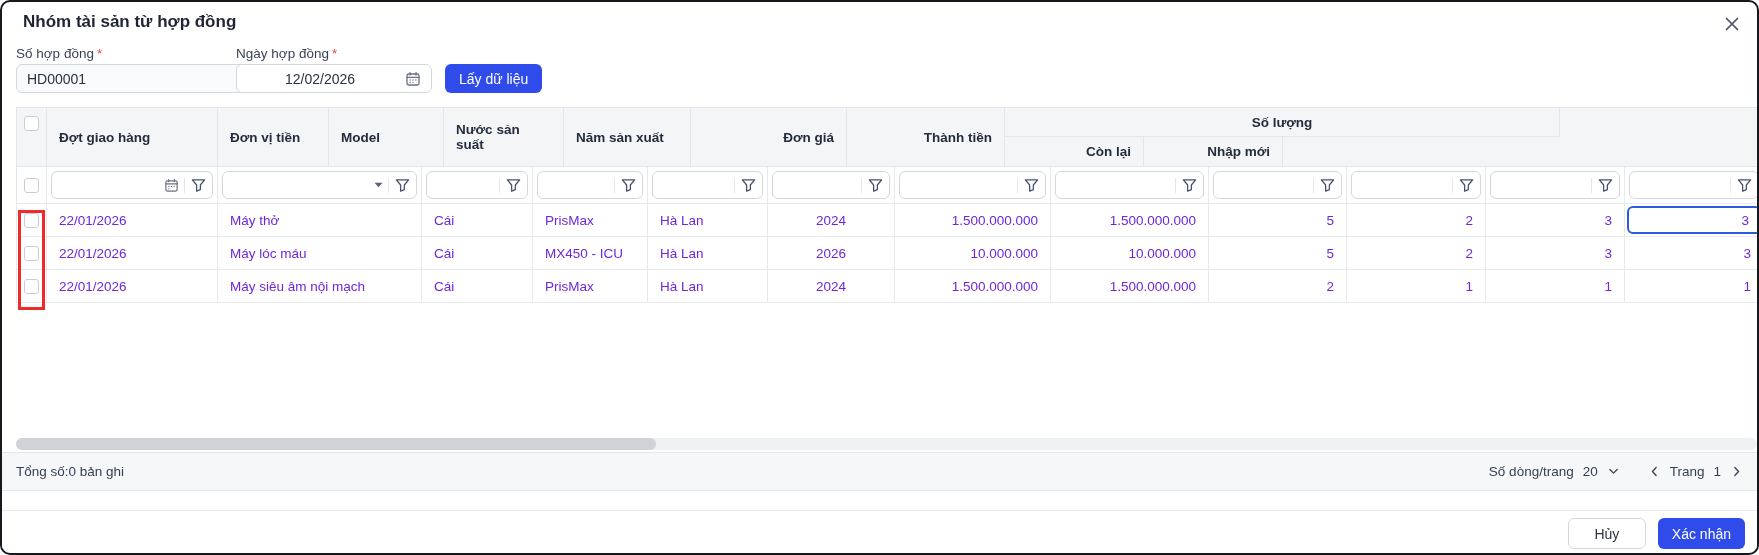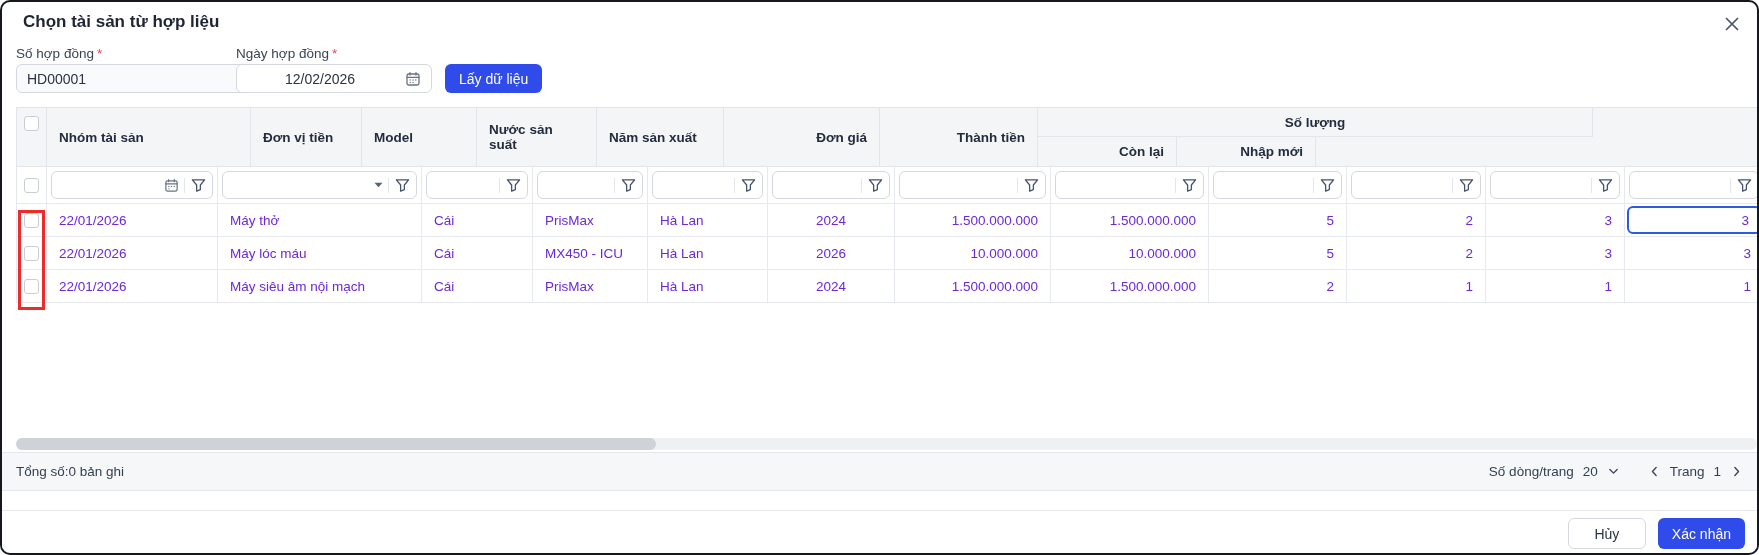--- a/index.html
+++ b/index.html
@@ -56,21 +56,21 @@
   .btn{height:31px;box-sizing:border-box;border-radius:6px;font-size:14px;display:flex;align-items:center;
       justify-content:center;cursor:pointer;}
   .btn-cancel{min-width:78px;border:1px solid #d4d8de;background:#fff;color:#2a3342;padding:0 16px;}
   .btn-confirm{background:#2f4bea;color:#fff;padding:0 14px;}
 </style>
 </head>
 <body>
 
 <div class="dialog">
 
-  <div class="dlg-title">Chọn tài sản từ hợp liệu</div>
+  <div class="dlg-title">Nhóm tài sản từ hợp đồng</div>
 
   <div class="close">
     <svg width="16" height="16" viewBox="0 0 16 16">
       <path d="M2.5 2.5 L13.5 13.5 M13.5 2.5 L2.5 13.5" stroke="#49546a" stroke-width="1.7" stroke-linecap="round" fill="none"></path>
     </svg>
   </div>
 
   <div class="fld-label" style="left:14px">
     <span>Số hợp đồng</span><span class="req">*</span>
   </div>
@@ -97,21 +97,21 @@
     </svg>
   </div>
 
   <div class="btn-fetch" style="background: rgb(47, 75, 234);">Lấy dữ liệu</div>
 
   <div class="tbl">
     <div class="thead" id="thead">
         <div class="th th-check">
           <div class="cb"></div>
         </div>
-        <div class="th" style="width: 204px; justify-content: flex-start;">Nhóm tài sản</div>
+        <div class="th" style="width: 171px; justify-content: flex-start;">Đợt giao hàng</div>
         <div class="th" style="width: 111px; justify-content: flex-start;">Đơn vị tiền</div>
         <div class="th" style="width: 115px; justify-content: flex-start;">Model</div>
         <div class="th" style="width: 120px; justify-content: flex-start;">Nước sản suất</div>
         <div class="th" style="width: 127px; justify-content: flex-start;">Năm sản xuất</div>
         <div class="th" style="width: 156px; justify-content: flex-end;">Đơn giá</div>
         <div class="th" style="width: 158px; justify-content: flex-end;">Thành tiền</div>
         <div class="th-group" style="width: 555px;">
           <div class="th-group-label">Số lượng</div>
           <div class="th-sub">
             <div class="th" style="width: 139px; justify-content: flex-end;">Còn lại</div>

